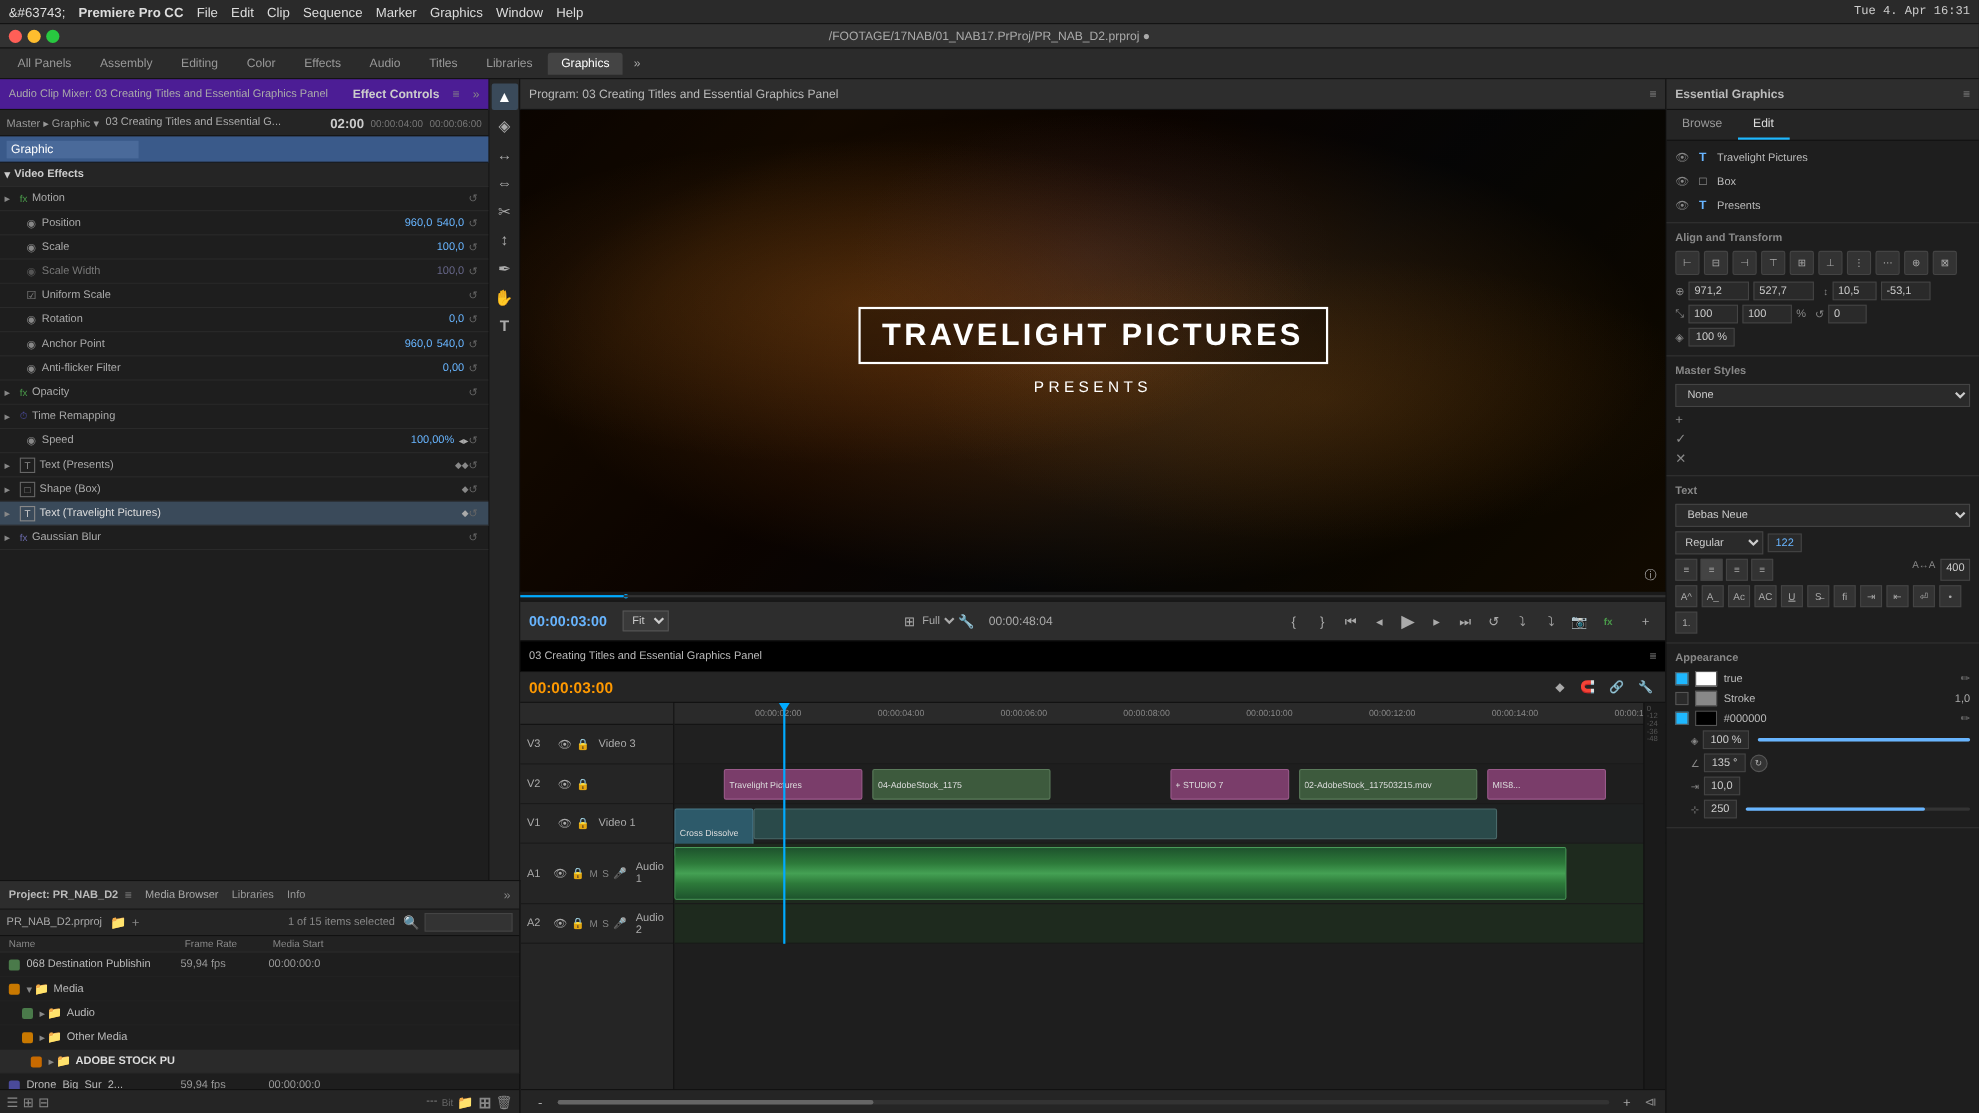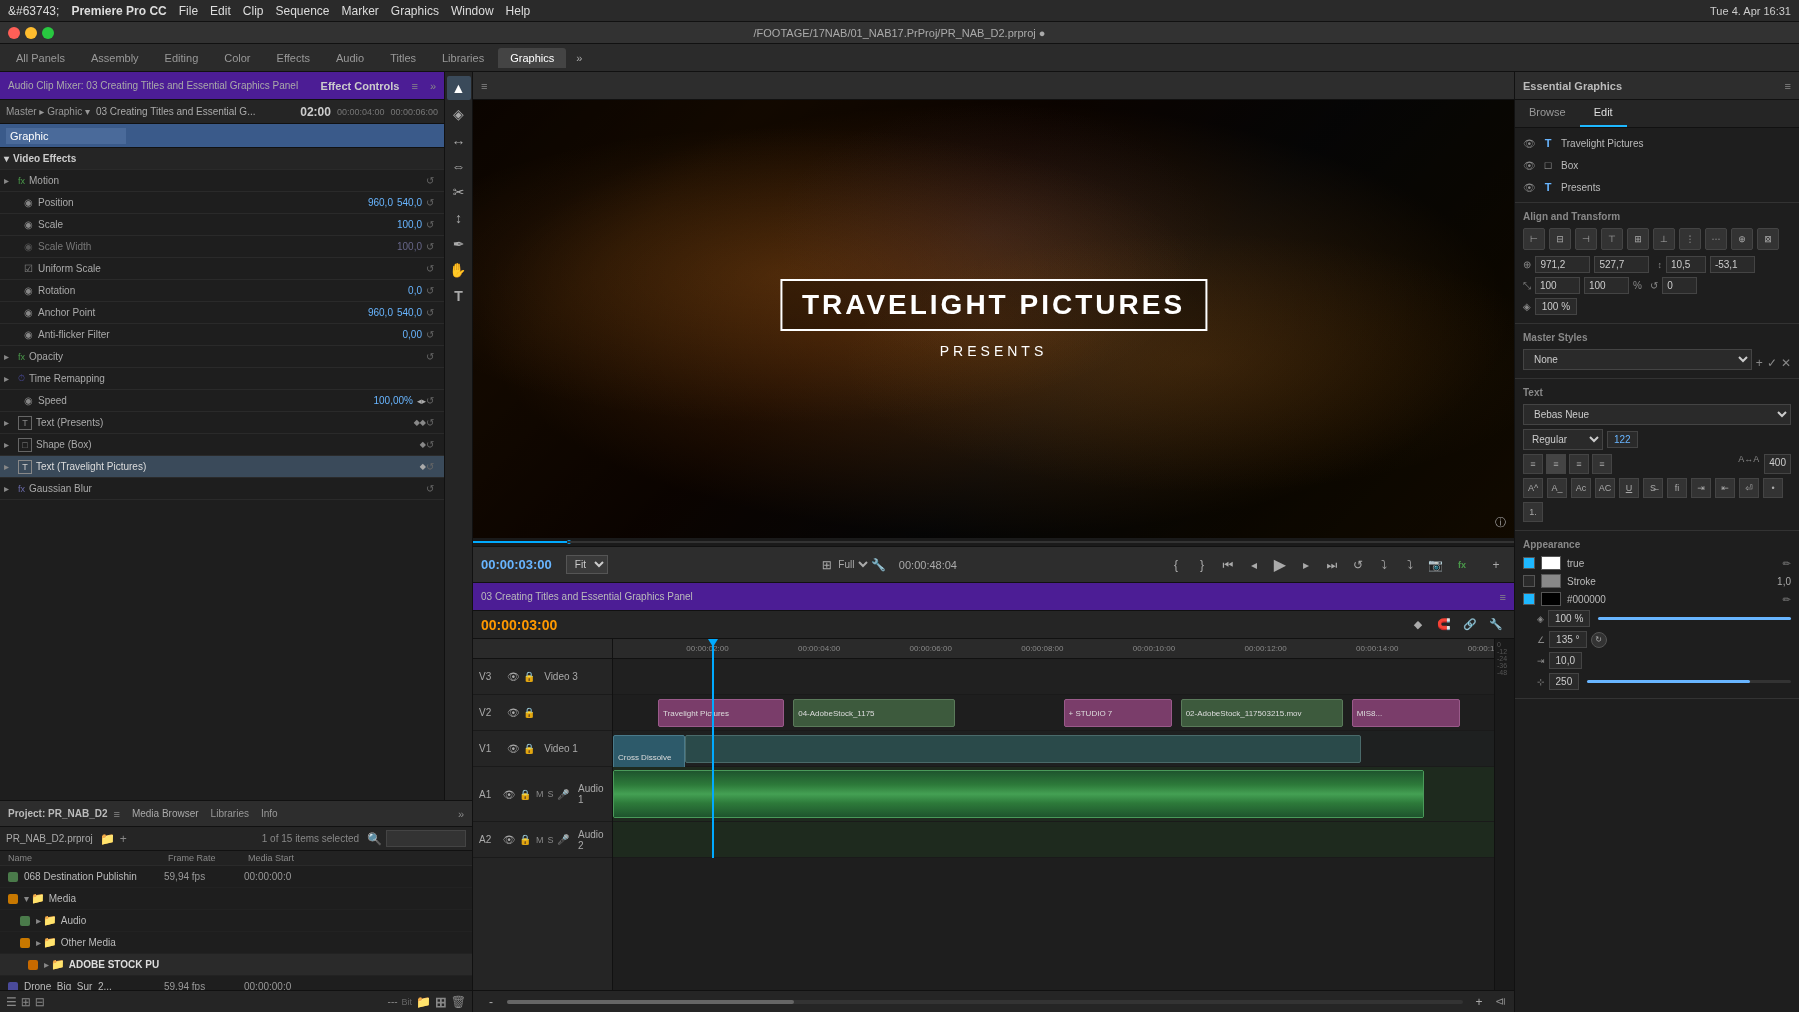--- a/index.html
+++ b/index.html
@@ -234,21 +234,21 @@
     
     .timeline-area {
       height: 430px;
       background: #1e1e1e;
       border-top: 1px solid #111;
       display: flex;
       flex-direction: column;
     }
     .timeline-header {
       height: 28px;
-      background: #4c1d95;
+      background: #000000;
       display: flex;
       align-items: center;
       padding: 0 8px;
       gap: 8px;
       border-bottom: 1px solid #111;
       font-size: 11px;
       color: #bbb;
     }
     .timeline-toolbar {
       height: 28px;
@@ -508,21 +508,21 @@
   <span class="app-name">Premiere Pro CC</span>
   <span>File</span>
   <span>Edit</span>
   <span>Clip</span>
   <span>Sequence</span>
   <span>Marker</span>
   <span>Graphics</span>
   <span>Window</span>
   <span>Help</span>
   <span style="flex:1"></span>
-  <span style="font-size:11px; color:#ccc;">Tue 4. Apr 16:31</span>
+  <span style="font-size:11px; color:#ccc;font-family:Liberation Mono, monospace;">Tue 4. Apr 16:31</span>
 </div>
 
 <div class="title-bar" style="position:relative;">
   <div class="dot-group">
     <div class="dot red"></div>
     <div class="dot yellow"></div>
     <div class="dot green"></div>
   </div>
   <span>/FOOTAGE/17NAB/01_NAB17.PrProj/PR_NAB_D2.prproj ●</span>
 </div>
@@ -698,20 +698,21 @@
     <button class="tool-btn" title="Slip Tool">↕</button>
     <button class="tool-btn" title="Pen Tool">✒</button>
     <button class="tool-btn" title="Hand Tool">✋</button>
     <button class="tool-btn" title="Type Tool" style="font-weight:bold;">T</button>
   </div>
 
   <div class="center-panel">
 
     <div class="program-monitor">
       <div class="monitor-header">
+        <span style="flex:1;">Program: 03 Creating Titles and Essential Graphics Panel</span>
         <span style="color:#888; cursor:pointer;">≡</span>
       </div>
 
       <div class="monitor-viewport">
 
         <div class="video-bg">
           <div class="video-overlay"></div>
 
           <div style="position:absolute; top:0; left:0; right:0; bottom:0; background:
             radial-gradient(ellipse at 30% 40%, rgba(255,150,50,0.15) 0%, transparent 40%),
@@ -972,21 +973,21 @@
       </div>
 
       <div style="display:flex; align-items:center; gap:4px;">
         <span style="font-size:10px; color:#888;">◈</span>
         <span style="font-size:10px; color:#ccc; background:#2a2a2a; border:1px solid #444; padding:2px 6px;">100 %</span>
       </div>
     </div>
 
     <div class="eg-section">
       <div class="eg-section-title">Master Styles</div>
-      <div style="display:flex; align-items:flex-end; gap:4px;">
+      <div style="display:flex; align-items:flex-start; gap:4px;flex-direction:column;">
         <select class="master-style-select">
           <option>None</option>
         </select>
         <span style="color:#888; cursor:pointer; font-size:12px;">+</span>
         <span style="color:#888; cursor:pointer; font-size:12px;">✓</span>
         <span style="color:#888; cursor:pointer; font-size:12px;">✕</span>
       </div>
     </div>
 
     <div class="eg-section">

